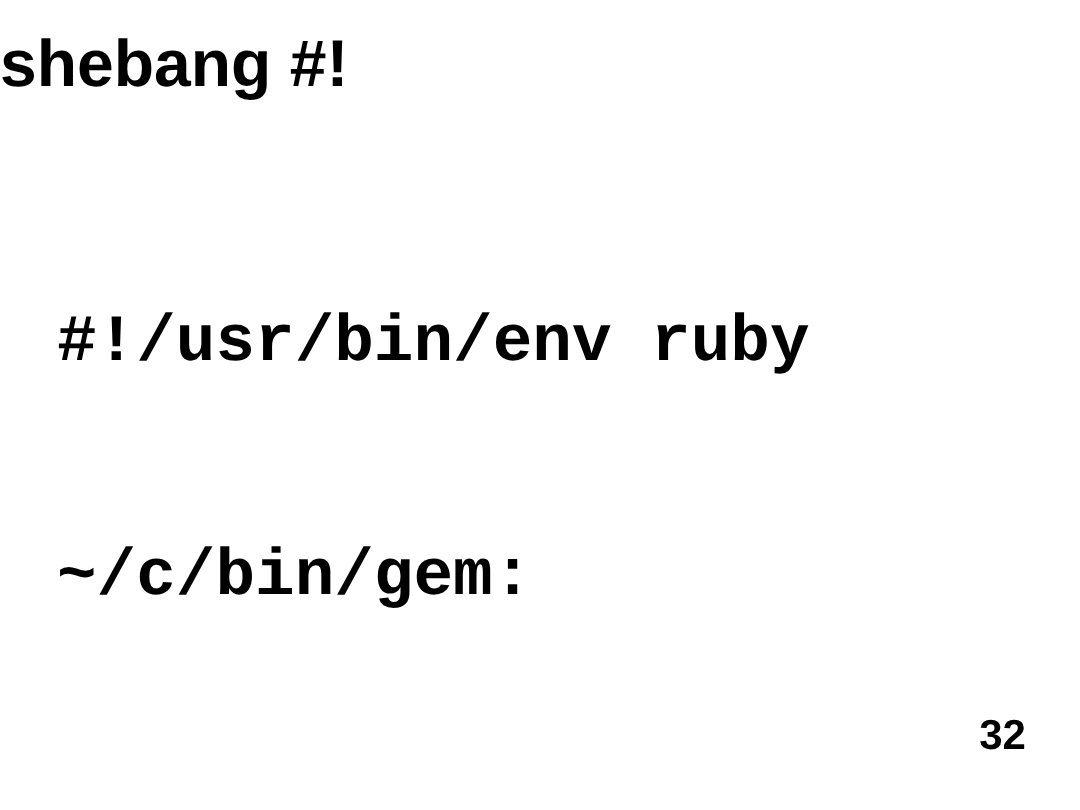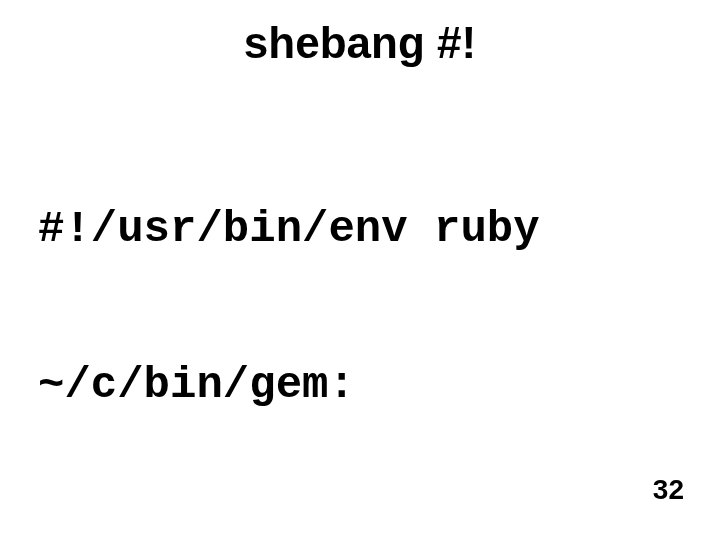--- a/index.html
+++ b/index.html
@@ -15,21 +15,21 @@
     position: relative;
     width: 720px;
     height: 540px;
     box-sizing: border-box;
   }
   .title {
     position: absolute;
     top: 18px;
     left: 0;
     width: 100%;
-    text-align: center;
+    text-align: left;
     font-size: 44px;
     font-weight: bold;
   }
   .body {
     position: absolute;
     top: 100px;
     left: 38px;
     right: 38px;
   }
   .mono {

